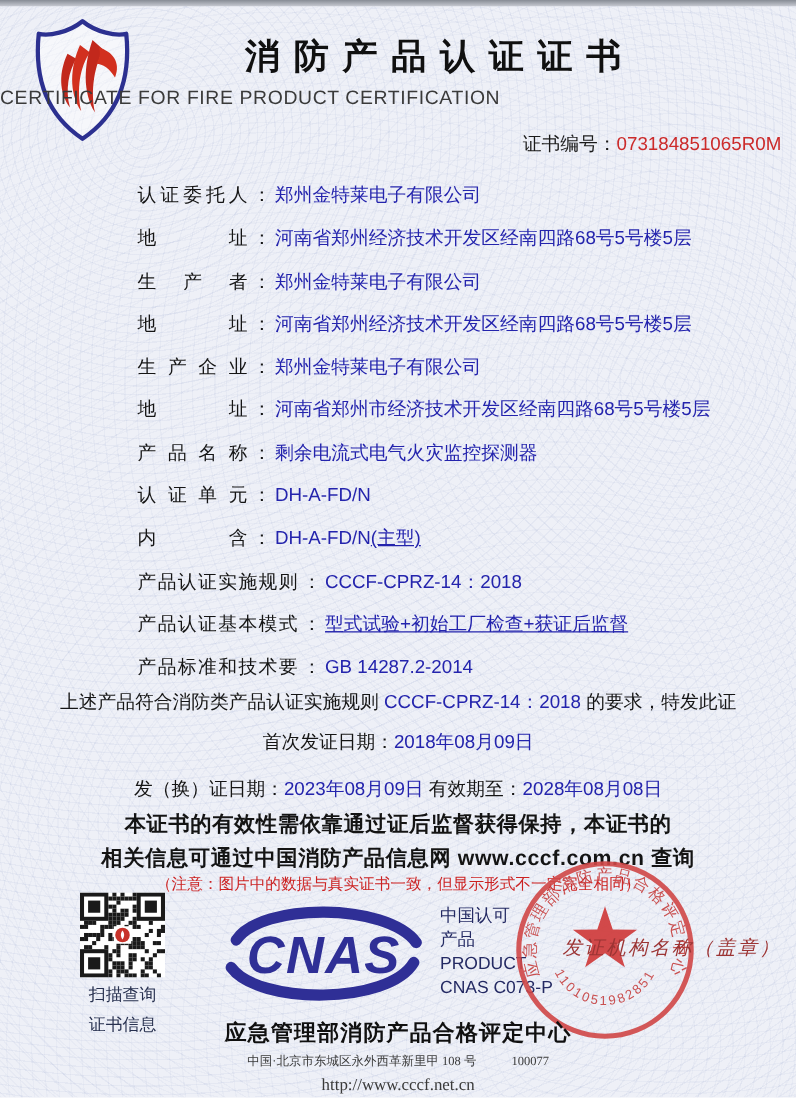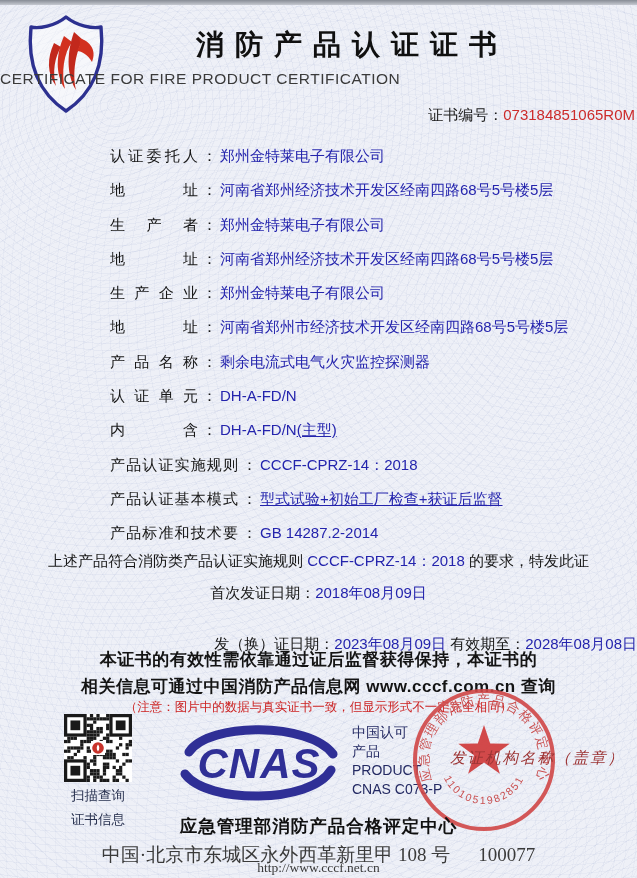--- a/index.html
+++ b/index.html
@@ -15,56 +15,56 @@
     color:#1a1a1a;
   }
   .scan-edge-top{position:absolute;left:0;top:0;width:637px;height:5px;
     background:linear-gradient(#878c95,#c6c9d1);}
   .logo{position:absolute;left:22px;top:12px;width:88px;height:104px;}
   .title{position:absolute;left:0;top:26px;width:100%;text-align:center;
     font-family:"Liberation Serif","DejaVu Serif",serif;
     font-size:28px;font-weight:bold;letter-spacing:11px;color:#101010;text-indent:11px;margin-left:28px;}
   .subtitle{position:absolute;left:0;top:70px;width:100%;
     font-size:15.5px;color:#3a3a3a;letter-spacing:.5px;}
-  .certno{position:absolute;right:2px;top:106px;font-size:15px;}
+  .certno{position:absolute;right:12px;top:106px;font-size:15px;}
   .certno .num{color:#cc2b2b;}
   .fields{position:absolute;left:0;top:147px;width:100%;}
   .row{display:flex;align-items:baseline;height:34.3px;padding-left:90px;font-size:15px;}
   .row .lab{display:inline-block;width:88px;color:#151515;
     text-align:justify;text-align-last:justify;margin-left:20px;}
   .row.wide .lab{width:128px;}
   .row .col{margin:0 3px 0 4px;color:#151515;}
   .row .val{color:#2424ad;}
   .row .val .u{text-decoration:underline;}
   .statement{position:absolute;left:0;top:552px;width:100%;text-align:center;font-size:15px;color:#151515;}
   .statement .code{color:#2424ad;}
   .centerline{position:absolute;left:0;width:100%;text-align:center;font-size:15px;color:#151515;}
   .first-issue{top:584px;}
-  .reissue{top:635px;text-align:right;}
+  .reissue{top:622px;}
   .centerline .date{color:#2424ad;}
   .boldnote{position:absolute;left:0;width:100%;text-align:center;
     font-size:17px;font-weight:bold;color:#141414;letter-spacing:.5px;}
   .bold1{top:648px;}
   .bold2{top:675px;}
   .notice{position:absolute;left:0;top:699px;width:100%;text-align:center;
     font-size:12.5px;font-weight:normal;color:#cc2222;}
   .qr{position:absolute;left:64px;top:714px;width:68px;height:68px;}
   .qr-cap{position:absolute;left:50px;width:96px;text-align:center;
     font-size:13.5px;color:#27304f;}
   .qr-cap1{top:787px;}
   .qr-cap2{top:811px;}
   .cnas-logo{position:absolute;left:173px;top:718px;width:172px;height:92px;}
   .cnas-text{position:absolute;left:352px;top:723px;font-size:14px;line-height:19px;color:#242a63;}
   .seal{position:absolute;left:402px;top:686px;width:164px;height:152px;}
   .seal-overlay{position:absolute;left:450px;top:748px;font-size:15.5px;letter-spacing:2px;
     color:#9c3434;font-style:italic;font-family:"Liberation Serif","DejaVu Serif",serif;}
   .agency{position:absolute;left:0;top:814px;width:100%;text-align:center;
     font-size:17.5px;font-weight:bold;color:#101010;letter-spacing:1px;}
   .addr{position:absolute;left:0;top:842px;width:100%;text-align:center;
-    font-size:19px;color:#3a3a3a;font-family:"Liberation Serif","DejaVu Serif",serif;}
+    font-size:10px;color:#3a3a3a;font-family:"Liberation Serif","DejaVu Serif",serif;}
   .addr .post{margin-left:28px;}
   .url{position:absolute;left:0;top:860px;width:100%;text-align:center;
     font-size:13.5px;color:#3a3a3a;font-family:"Liberation Serif","DejaVu Serif",serif;}
 </style>
 </head>
 <body>
 
 <div class="page">
   <div class="scan-edge-top"></div>
 

